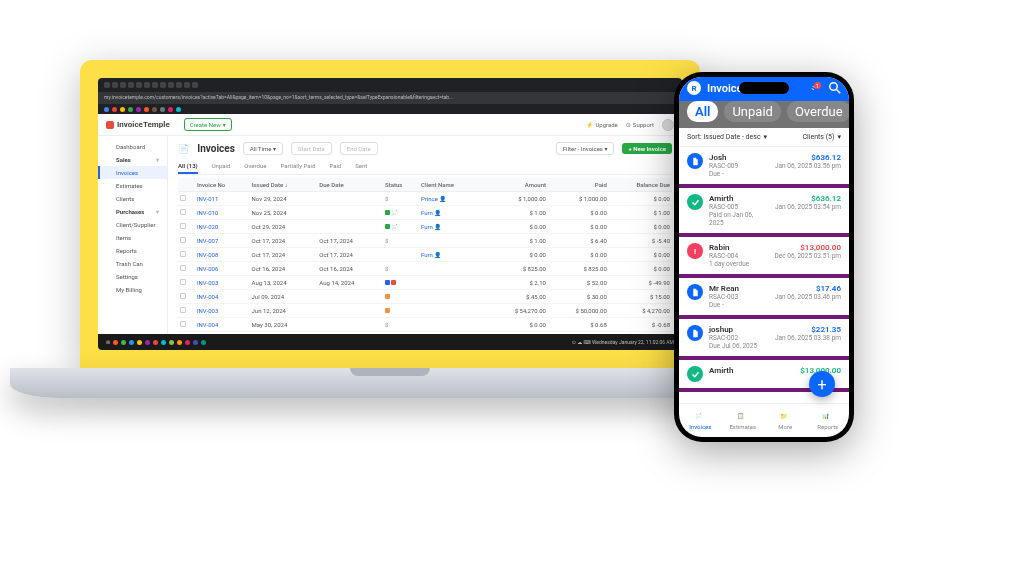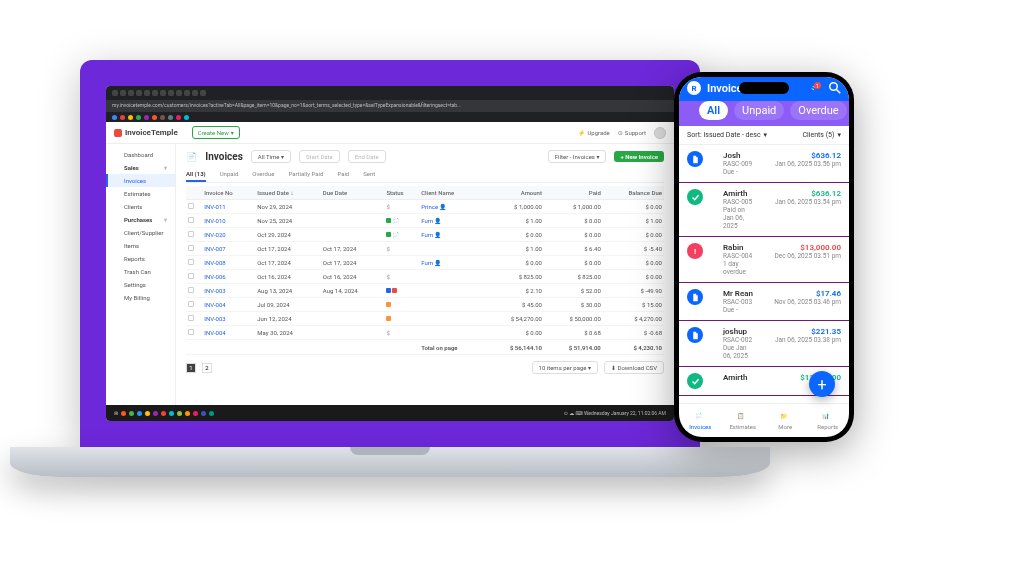--- a/index.html
+++ b/index.html
@@ -1,20 +1,20 @@
 <!DOCTYPE html>
 <html><head>
 <meta charset="utf-8">
 <style>
 * { margin:0; padding:0; box-sizing:border-box; font-family:-apple-system,BlinkMacSystemFont,"Segoe UI",Roboto,sans-serif; }
 body { background:#fff; width:1024px; height:585px; position:relative; overflow:hidden; }
 
 
 .laptop { position:absolute; left:80px; top:60px; width:620px; height:430px; }
-.laptop-screen { width:620px; height:387px; background:#6d28d9; border-radius:12px 12px 0 0; padding:26px; box-shadow:0 10px 40px rgba(0,0,0,.25); }
+.laptop-screen { width:620px; height:308px; background:#fde047; border-radius:12px 12px 0 0; padding:18px; box-shadow:0 10px 40px rgba(0,0,0,.25); }
 .laptop-inner { width:100%; height:100%; background:#fff; border-radius:4px; overflow:hidden; display:flex; flex-direction:column; font-size:7px; }
 .laptop-base { width:760px; height:30px; margin-left:-70px; background:linear-gradient(#dfe3e8,#b8bec5); border-radius:0 0 50px 50px/0 0 14px 14px; position:relative; box-shadow:0 14px 30px rgba(0,0,0,.25); }
 .laptop-base::before { content:""; position:absolute; top:0; left:50%; transform:translateX(-50%); width:80px; height:8px; background:#aeb4bb; border-radius:0 0 10px 10px; }
 
 
 .chrome-tabs { height:14px; background:#202124; display:flex; align-items:center; padding:0 6px; gap:2px; }
 .chrome-tabs i { width:6px; height:6px; border-radius:2px; background:#444; display:inline-block; }
 .chrome-url { height:12px; background:#35363a; color:#bbb; font-size:5px; padding:2px 6px; white-space:nowrap; overflow:hidden; }
 .chrome-icons { height:10px; background:#202124; display:flex; gap:3px; padding:0 6px; align-items:center; }
 .chrome-icons i { width:5px; height:5px; border-radius:50%; }
@@ -75,27 +75,27 @@
 .phone { position:absolute; right:170px; top:72px; width:180px; height:370px; background:#000; border-radius:28px; padding:5px; box-shadow:0 10px 40px rgba(0,0,0,.35); }
 .phone-screen { width:100%; height:100%; background:#fff; border-radius:23px; overflow:hidden; display:flex; flex-direction:column; position:relative; font-size:8px; }
 .dyn-island { position:absolute; top:5px; left:50%; transform:translateX(-50%); width:50px; height:12px; background:#000; border-radius:7px; z-index:5; }
 .status-bar { height:22px; background:#0a66ff; color:#fff; display:flex; align-items:flex-end; padding:0 10px 2px; font-size:7px; font-weight:600; }
 .status-bar .r { margin-left:auto; display:flex; gap:2px; align-items:center; }
 .p-header { background:#0a66ff; color:#fff; padding:4px 8px 6px; display:flex; align-items:center; gap:6px; }
 .p-avatar { width:14px; height:14px; border-radius:50%; background:#fff; color:#0a66ff; display:flex; align-items:center; justify-content:center; font-size:8px; font-weight:700; }
 .p-title { font-size:11px; font-weight:600; flex:1; }
 .p-hico { width:12px; height:12px; display:flex; align-items:center; justify-content:center; }
 .sync-badge { font-size:6px; background:#ff4444; border-radius:4px; padding:0 2px; position:relative; top:-3px; left:-2px; }
-.p-tabs { background:#8b5cf6; display:flex; gap:6px; padding:0 20px 6px; font-size:11px; }
+.p-tabs { background:#737373; display:flex; gap:6px; padding:0 8px 6px; font-size:13px; }
 .p-tab { padding:3px 8px; border-radius:10px; background:rgba(255,255,255,.15); color:#fff; }
 .p-tab.act { background:#fff; color:#0a66ff; font-weight:600; }
 .p-sort { display:flex; padding:5px 8px; gap:6px; border-bottom:1px solid #eee; font-size:7px; }
 .p-sort-btn { flex:1; display:flex; align-items:center; gap:3px; color:#333; }
 .p-list { flex:1; overflow:hidden; }
-.p-row { display:flex; padding:6px 8px; border-bottom:1px solid #701a75; gap:20px; }
+.p-row { display:flex; padding:6px 8px; border-bottom:4px solid #701a75; gap:6px; }
 .p-ico { width:16px; height:16px; border-radius:50%; display:flex; align-items:center; justify-content:center; flex-shrink:0; font-size:8px; color:#fff; }
 .p-ico.blue { background:#0a66ff; }
 .p-ico.green { background:#10b981; }
 .p-ico.red { background:#f43f5e; }
 .p-row-main { flex:1; min-width:0; }
 .p-name { font-weight:600; font-size:8px; color:#333; }
 .p-sub { font-size:6.5px; color:#888; }
 .p-row-right { text-align:right; }
 .p-amt { font-size:8px; font-weight:600; }
 .p-amt.blue { color:#0a66ff; }
@@ -443,33 +443,33 @@
               <path fill="#fff" d="M3 1h4l2 2v8H3zM7 1v2h2"></path>
             </svg>
           </div>
           <div class="p-row-main">
             <div class="p-name">Mr Rean</div>
             <div class="p-sub">RSAC-003</div>
             <div class="p-sub">Due -</div>
           </div>
           <div class="p-row-right">
             <div class="p-amt blue">$17.46</div>
-            <div class="p-date">Nov 06, 2025 03.46 pm</div>
+            <div class="p-date">Jan 06, 2025 03.46 pm</div>
           </div>
         </div>
         <div class="p-row">
           <div class="p-ico blue">
             <svg width="9" height="9" viewBox="0 0 12 12">
               <path fill="#fff" d="M3 1h4l2 2v8H3zM7 1v2h2"></path>
             </svg>
           </div>
           <div class="p-row-main">
             <div class="p-name">joshup</div>
             <div class="p-sub">RSAC-002</div>
-            <div class="p-sub">Due Jan 06, 2025</div>
+            <div class="p-sub">Due Jul 06, 2025</div>
           </div>
           <div class="p-row-right">
             <div class="p-amt blue">$221.35</div>
             <div class="p-date">Jan 06, 2025 03.38 pm</div>
           </div>
         </div>
         <div class="p-row">
           <div class="p-ico green">
             <svg width="9" height="9" viewBox="0 0 12 12">
               <path fill="none" stroke="#fff" stroke-width="2" d="M2 6l3 3 5-6"></path>

